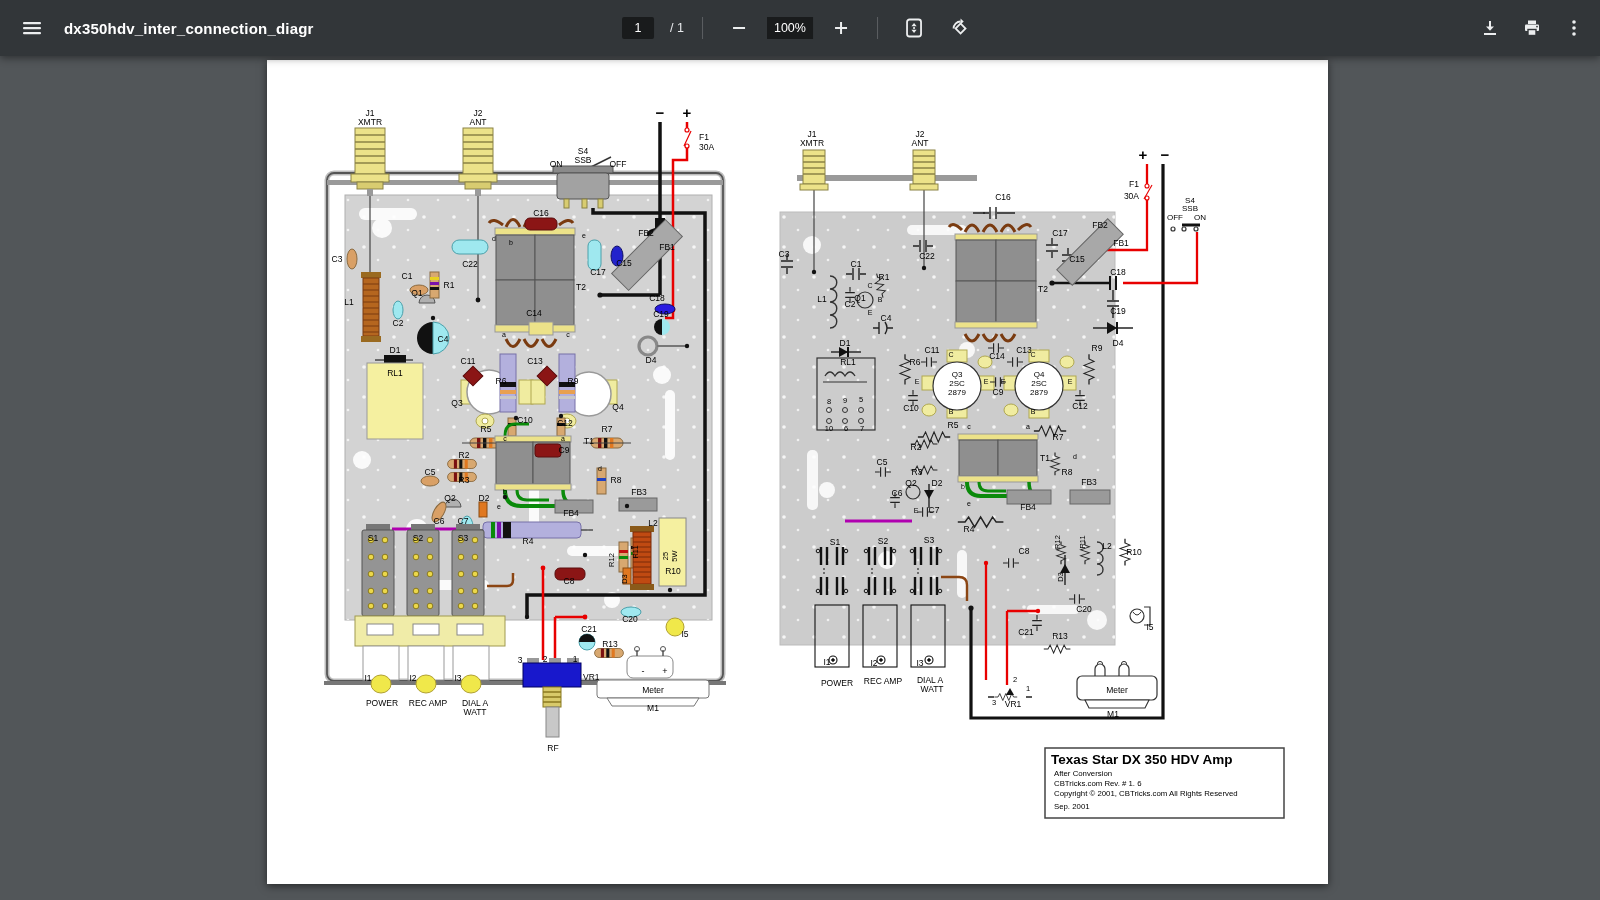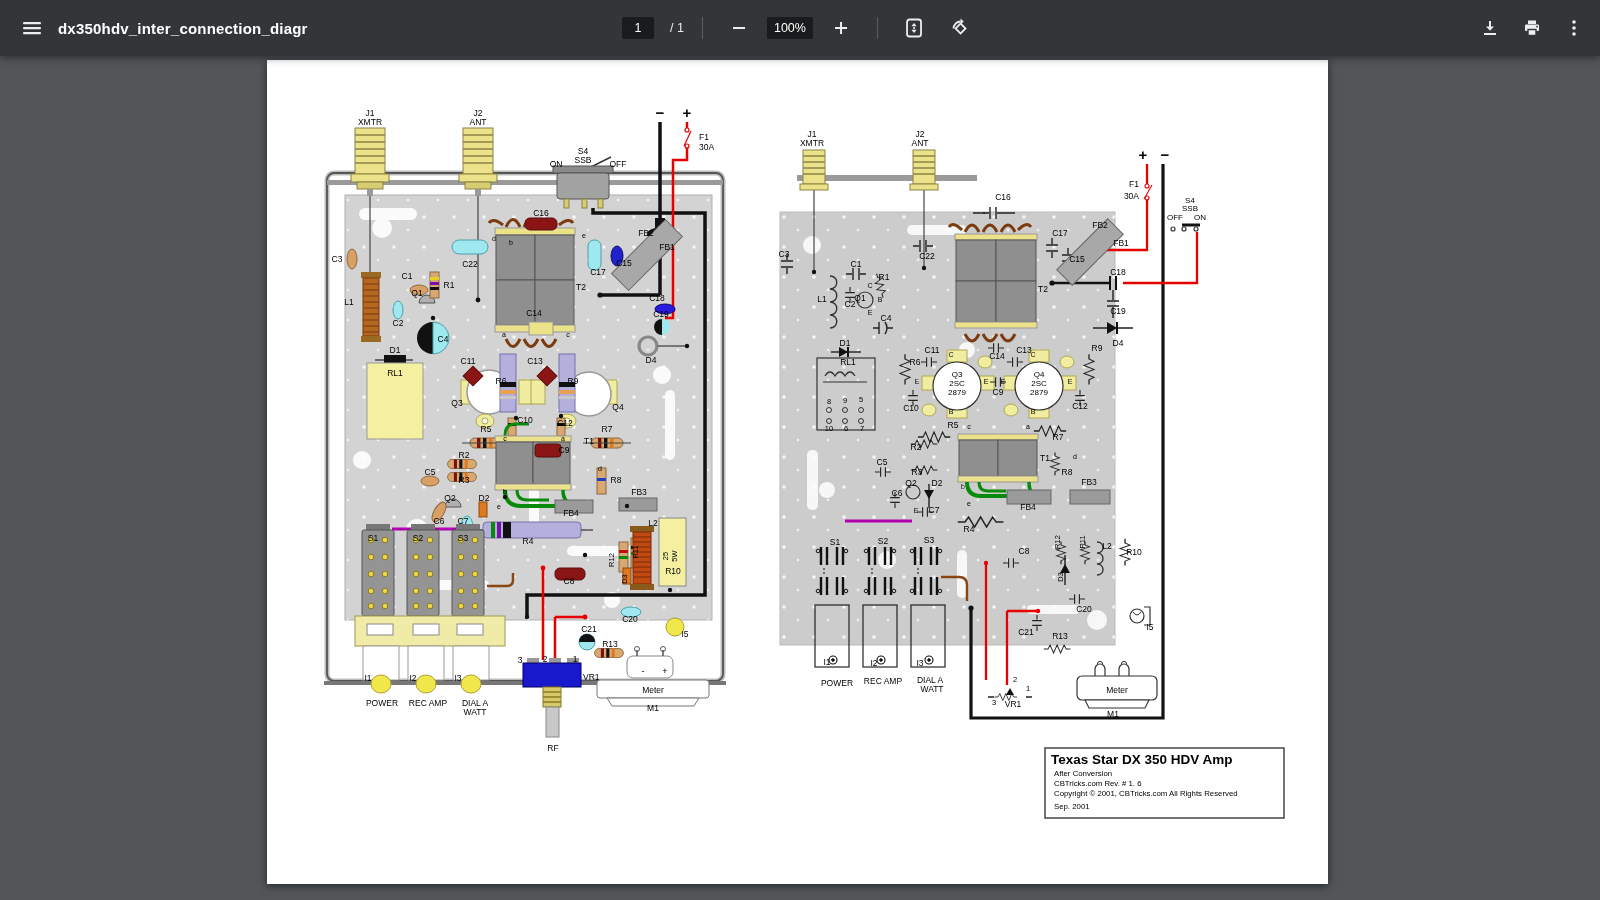--- a/index.html
+++ b/index.html
@@ -1,19 +1,19 @@
 <!DOCTYPE html>
 <html><head>
 <meta charset="utf-8">
 <style>
   html,body{margin:0;padding:0;width:1600px;height:900px;background:#525659;
     font-family:"Liberation Sans",sans-serif;overflow:hidden}
   .toolbar{position:absolute;top:0;left:0;width:1600px;height:56px;background:#323639;
     display:flex;align-items:center;color:#f1f3f4;box-shadow:0 2px 8px rgba(0,0,0,.45);z-index:5}
-  .tb-left{display:flex;align-items:center;gap:8px;padding-left:14px}
+  .tb-left{display:flex;align-items:center;gap:14px;padding-left:14px}
   .doc-title{font-size:15px;color:#fff;letter-spacing:.2px;font-weight:700}
   .tb-center{position:absolute;left:50%;top:0;height:56px;transform:translateX(-50%);
     display:flex;align-items:center;gap:10px}
   .tb-right{position:absolute;right:8px;top:0;height:56px;display:flex;align-items:center;gap:6px}
   .ibtn{width:36px;height:36px;display:flex;align-items:center;justify-content:center;
     border-radius:50%;cursor:pointer}
   .pagebox{background:#191b1c;color:#fff;min-width:28px;height:22px;text-align:center;
     font-size:12.5px;line-height:22px;border-radius:2px;padding:0 2px}
   .zoombox{background:#191b1c;color:#fff;width:46px;height:22px;text-align:center;
     font-size:12.5px;line-height:22px;border-radius:0}

